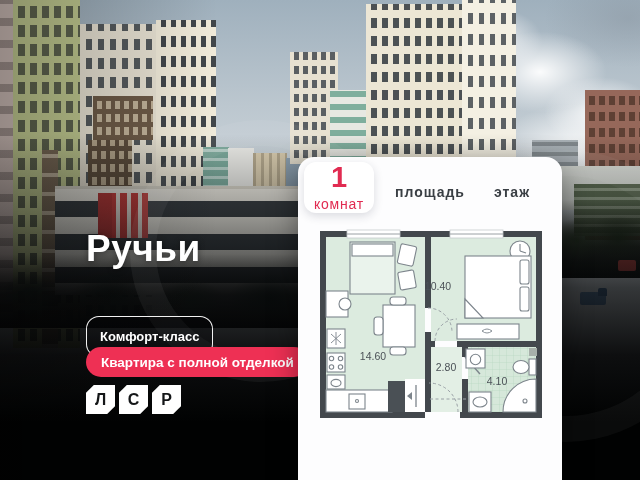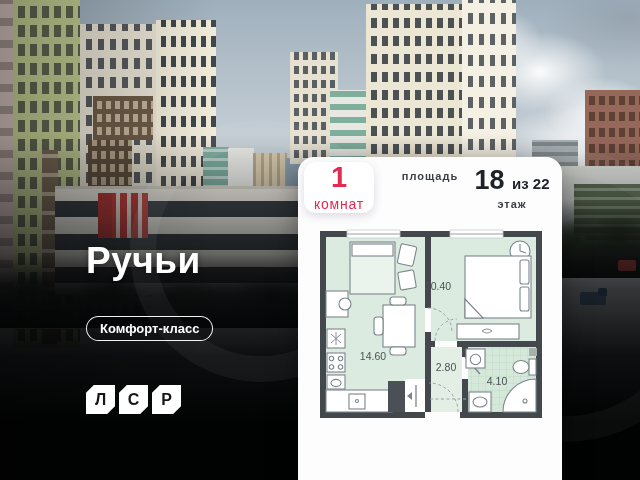--- a/index.html
+++ b/index.html
@@ -92,24 +92,24 @@
   #playset{left:618px;top:260px;width:18px;height:11px;background:#a4403a;border-radius:2px;}
   .dark-fade{inset:0;background:linear-gradient(180deg,
       rgba(5,8,10,0) 28%,rgba(5,8,10,.35) 44%,rgba(4,6,8,.78) 60%,
       rgba(2,3,4,.95) 74%,#010202 88%);}
   .vignette{inset:0;background:linear-gradient(90deg,rgba(0,0,0,.28),rgba(0,0,0,0) 34%);}
   .wm-ring{border:26px solid rgba(255,255,255,.05);border-radius:50%;}
   #ring1{left:130px;top:120px;width:210px;height:210px;}
   #ring2{left:420px;top:150px;width:240px;height:240px;border-color:rgba(255,255,255,.04);}
 
   
-  .title{left:86px;top:240px;color:#fff;font-size:37px;font-weight:800;letter-spacing:.5px;
+  .title{left:86px;top:228px;color:#fff;font-size:37px;font-weight:800;letter-spacing:.5px;
          text-shadow:0 1px 6px rgba(0,0,0,.45);}
   .tags-row{left:86px;top:316px;display:flex;gap:7px;}
-  .tag{box-sizing:border-box;height:25px;padding:4px 13px;border-radius:13px;color:#fff;
+  .tag{box-sizing:border-box;height:41px;padding:4px 13px;border-radius:13px;color:#fff;
        font-size:13px;font-weight:700;white-space:nowrap;display:flex;align-items:center;}
   .tag-outline{border:1.5px solid rgba(255,255,255,.95);background:rgba(8,8,10,.3);}
   .tag-accent{left:86px;top:347px;height:30px;padding:5px 15px;border-radius:15px;
       background:#ee3054;color:#fff;font-size:13.5px;font-weight:700;display:flex;align-items:center;}
   .lsr{left:86px;top:385px;display:flex;gap:4px;}
   .lsr-tile{width:29px;height:29px;background:#fff;color:#141618;font-size:16px;font-weight:800;
       display:flex;align-items:center;justify-content:center;
       clip-path:polygon(27% 0,100% 0,100% 73%,73% 100%,0 100%,0 27%);}
 
   
@@ -119,21 +119,21 @@
         box-shadow:0 3px 10px rgba(30,35,60,.16);display:flex;flex-direction:column;
         align-items:center;justify-content:center;}
   .rooms-value{color:#e12b51;font-size:29px;font-weight:800;line-height:1;}
   .rooms-label{color:#e12b51;font-size:14px;font-weight:400;letter-spacing:.8px;margin-top:4px;}
   .stat{position:absolute;top:9px;text-align:center;}
   #stat-area{left:86px;width:92px;}
   #stat-floor{left:172px;width:84px;}
   .stat-value{color:#1f2327;font-size:27px;font-weight:800;line-height:1.05;white-space:nowrap;}
   .stat-unit{font-size:14px;font-weight:700;}
   .stat-suffix{font-size:15px;font-weight:700;}
-  .stat-label{color:#3a3f44;font-size:11px;font-weight:600;letter-spacing:1px;margin-top:4px;}
+  .stat-label{color:#3a3f44;font-size:14px;font-weight:600;letter-spacing:1px;margin-top:18px;}
   .plan{left:19px;top:72px;}
   .plan text{font-family:"Liberation Sans",sans-serif;font-size:10.5px;fill:#4b5157;}
 </style>
 </head>
 <body>
 
 <div class="stage">
 
   <div class="abs sky"></div>
   <div class="abs clouds"></div>
@@ -168,40 +168,40 @@
   <div class="abs dark-fade"></div>
   <div class="abs vignette"></div>
   <div class="abs wm-ring" id="ring1"></div>
   <div class="abs wm-ring" id="ring2"></div>
 
   <div class="abs title">Ручьи</div>
 
   <div class="abs tags-row">
     <div class="tag tag-outline">Комфорт-класс</div>
   </div>
+  <div class="abs tag tag-accent">Квартира с полной отделкой</div>
 
   <div class="abs lsr">
     <div class="lsr-tile">Л</div>
     <div class="lsr-tile">С</div>
     <div class="lsr-tile">Р</div>
   </div>
 
   <div class="abs card">
 
     <div class="rooms-box">
       <div class="rooms-value">1</div>
       <div class="rooms-label">комнат</div>
     </div>
 
     <div class="stat" id="stat-area">
       <div class="stat-label">площадь</div>
     </div>
 
     <div class="stat" id="stat-floor">
-      <div class="stat-value"><span>18</span> <span class="stat-suffix">из 22</span></div>
       <div class="stat-label">этаж</div>
     </div>
 
     <svg class="abs plan" width="228" height="192" viewBox="0 0 228 192">
       <defs>
         <pattern id="bgrid" width="7" height="7" patternUnits="userSpaceOnUse">
           <rect width="7" height="7" fill="#d6e8da"></rect>
           <path d="M7 0H0V7" fill="none" stroke="#b7d5bf" stroke-width="0.7"></path>
         </pattern>
       </defs>

